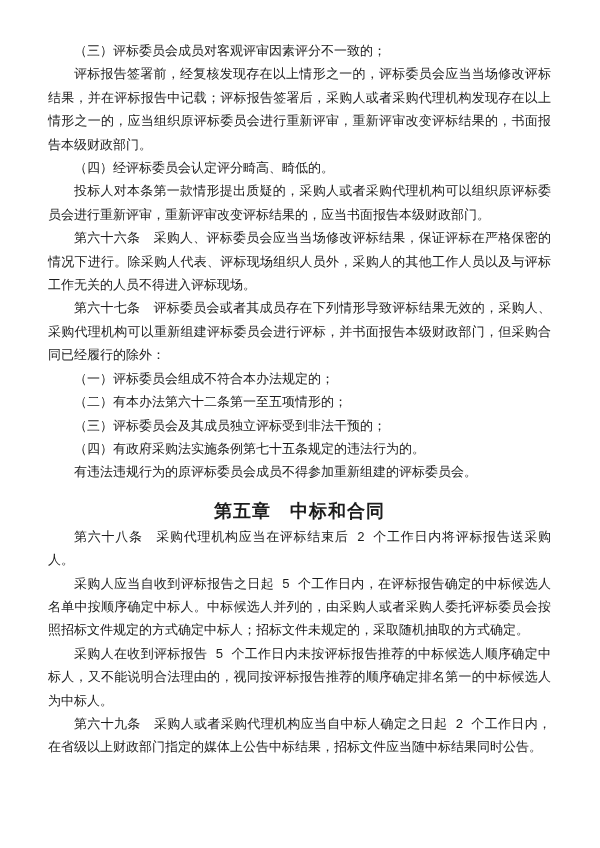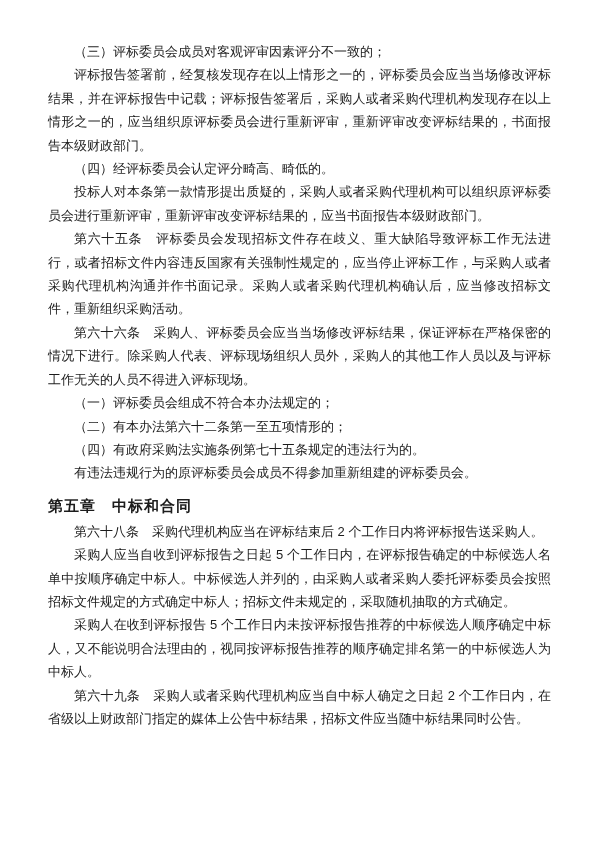--- a/index.html
+++ b/index.html
@@ -9,51 +9,53 @@
   }
   .page {
     position: relative;
     width: 600px;
     height: 848px;
     margin: 0 auto;
     background: #ffffff;
     box-sizing: border-box;
     padding: 40px 49px 0 48px;
     overflow: hidden;
-    font-family: Liberation Sans, sans-serif;
+    font-family: Liberation Mono, monospace;
     font-size: 13px;
     line-height: 23.4px;
     color: #1c1c1c;
   }
   .para {
     margin: 0;
     text-indent: 2em;
     text-align: justify;
     text-align-last: left;
   }
   .chapter-heading {
-    margin: 9px 0 2px 0;
+    margin: 15px 0 2px 0;
+    text-align: center;
     font-weight: bold;
-    font-size: 15px;
+    font-size: 18px;
     line-height: 24px;
     letter-spacing: 1px;
   }
 </style>
 </head>
 <body>
 
 <div class="page">
   <p class="para">（三）评标委员会成员对客观评审因素评分不一致的；</p>
   <p class="para">评标报告签署前，经复核发现存在以上情形之一的，评标委员会应当当场修改评标结果，并在评标报告中记载；评标报告签署后，采购人或者采购代理机构发现存在以上情形之一的，应当组织原评标委员会进行重新评审，重新评审改变评标结果的，书面报告本级财政部门。</p>
   <p class="para">（四）经评标委员会认定评分畸高、畸低的。</p>
   <p class="para">投标人对本条第一款情形提出质疑的，采购人或者采购代理机构可以组织原评标委员会进行重新评审，重新评审改变评标结果的，应当书面报告本级财政部门。</p>
-  <p class="para">第六十五条　评标委员会发现招标文件存在歧义、重大缺陷导致评标工作无法进行，或者招标文件内容违反国家有关强制性规定的，应当停止评标工作，与采购人或者采购代理机构沟通并作书面记录。采购人或者采购代理机构确认后，应当修改招标文件，重新组织采购活动。</p>
   <p class="para">第六十六条　采购人、评标委员会应当当场修改评标结果，保证评标在严格保密的情况下进行。除采购人代表、评标现场组织人员外，采购人的其他工作人员以及与评标工作无关的人员不得进入评标现场。</p>
+  <p class="para">第六十七条　评标委员会或者其成员存在下列情形导致评标结果无效的，采购人、采购代理机构可以重新组建评标委员会进行评标，并书面报告本级财政部门，但采购合同已经履行的除外：</p>
   <p class="para">（一）评标委员会组成不符合本办法规定的；</p>
   <p class="para">（二）有本办法第六十二条第一至五项情形的；</p>
+  <p class="para">（三）评标委员会及其成员独立评标受到非法干预的；</p>
   <p class="para">（四）有政府采购法实施条例第七十五条规定的违法行为的。</p>
   <p class="para">有违法违规行为的原评标委员会成员不得参加重新组建的评标委员会。</p>
   <h2 class="chapter-heading">第五章　中标和合同</h2>
   <p class="para">第六十八条　采购代理机构应当在评标结束后 2 个工作日内将评标报告送采购人。</p>
   <p class="para">采购人应当自收到评标报告之日起 5 个工作日内，在评标报告确定的中标候选人名单中按顺序确定中标人。中标候选人并列的，由采购人或者采购人委托评标委员会按照招标文件规定的方式确定中标人；招标文件未规定的，采取随机抽取的方式确定。</p>
   <p class="para">采购人在收到评标报告 5 个工作日内未按评标报告推荐的中标候选人顺序确定中标人，又不能说明合法理由的，视同按评标报告推荐的顺序确定排名第一的中标候选人为中标人。</p>
   <p class="para">第六十九条　采购人或者采购代理机构应当自中标人确定之日起 2 个工作日内，在省级以上财政部门指定的媒体上公告中标结果，招标文件应当随中标结果同时公告。</p>
 
 </div>
 

